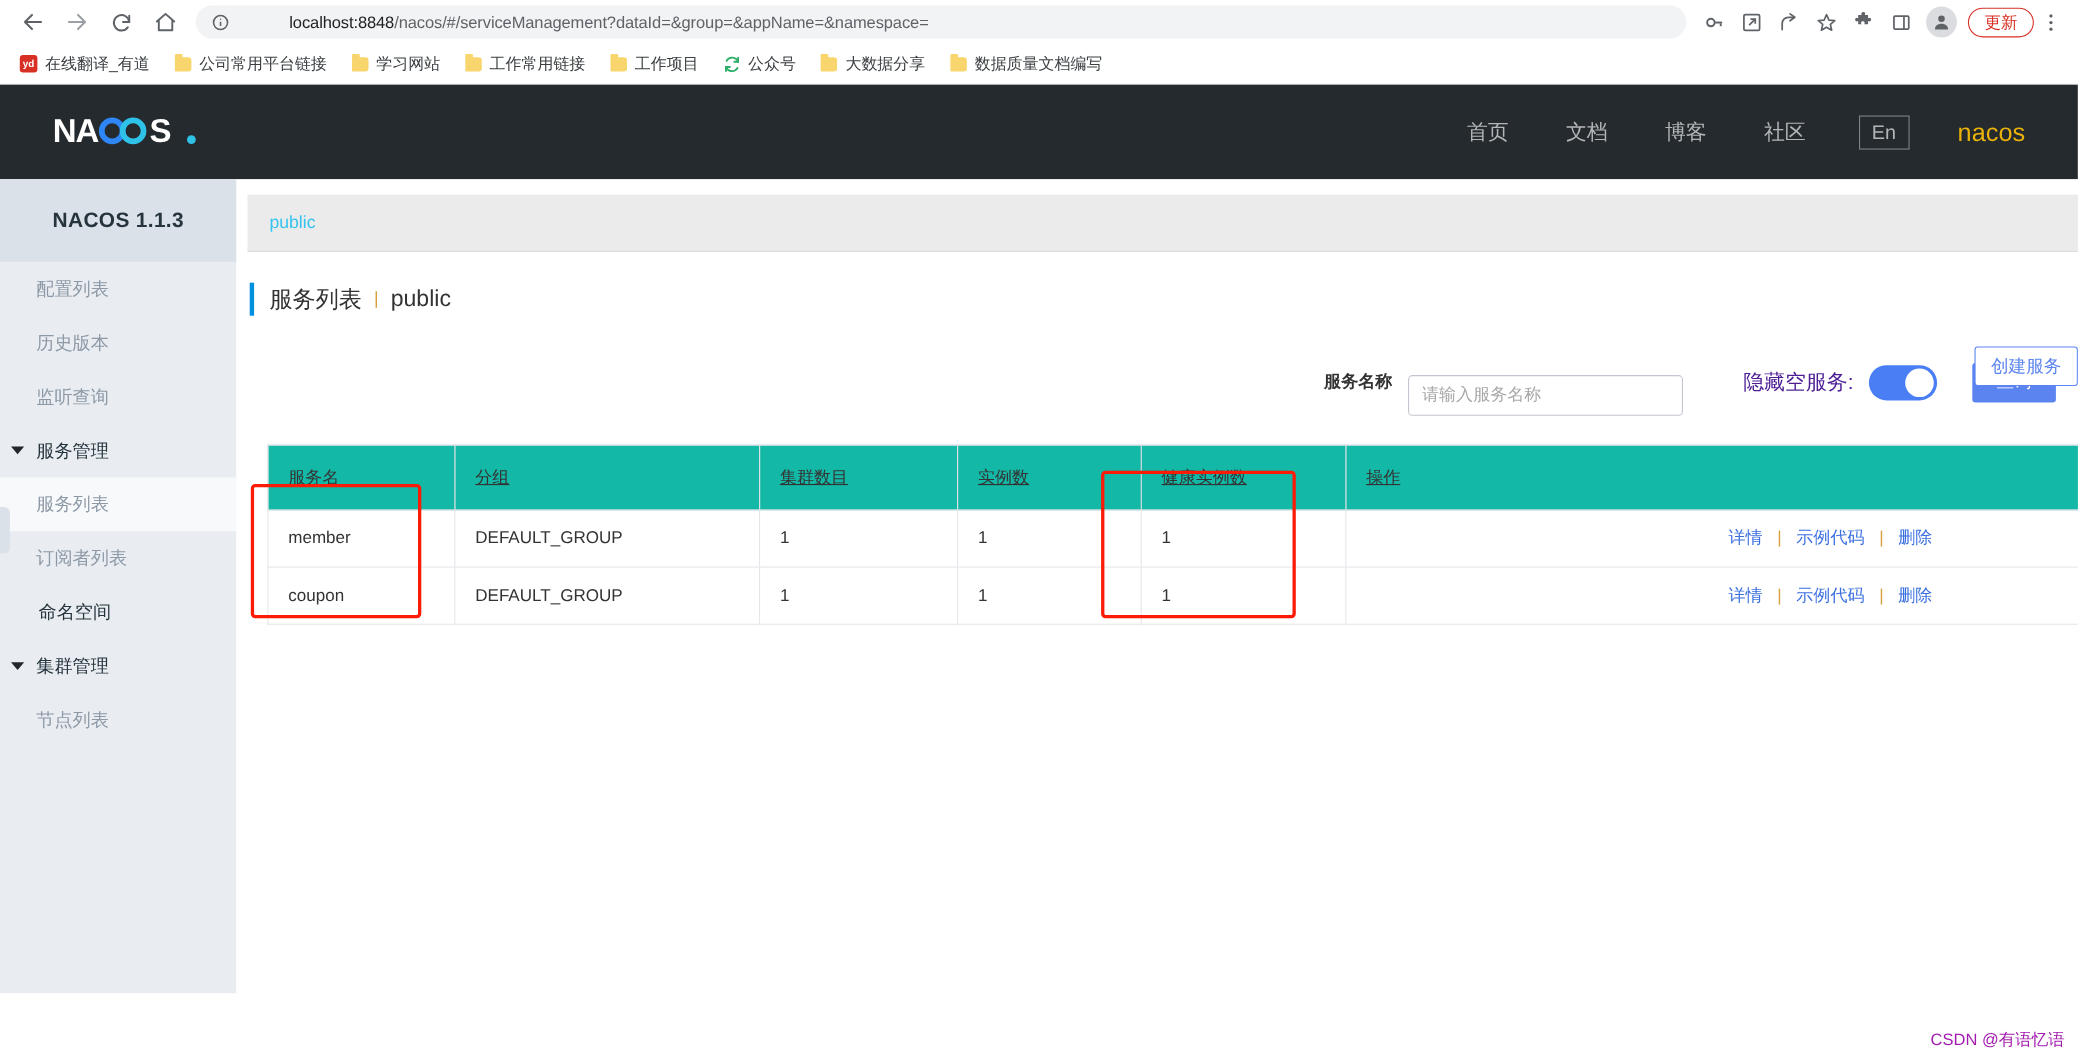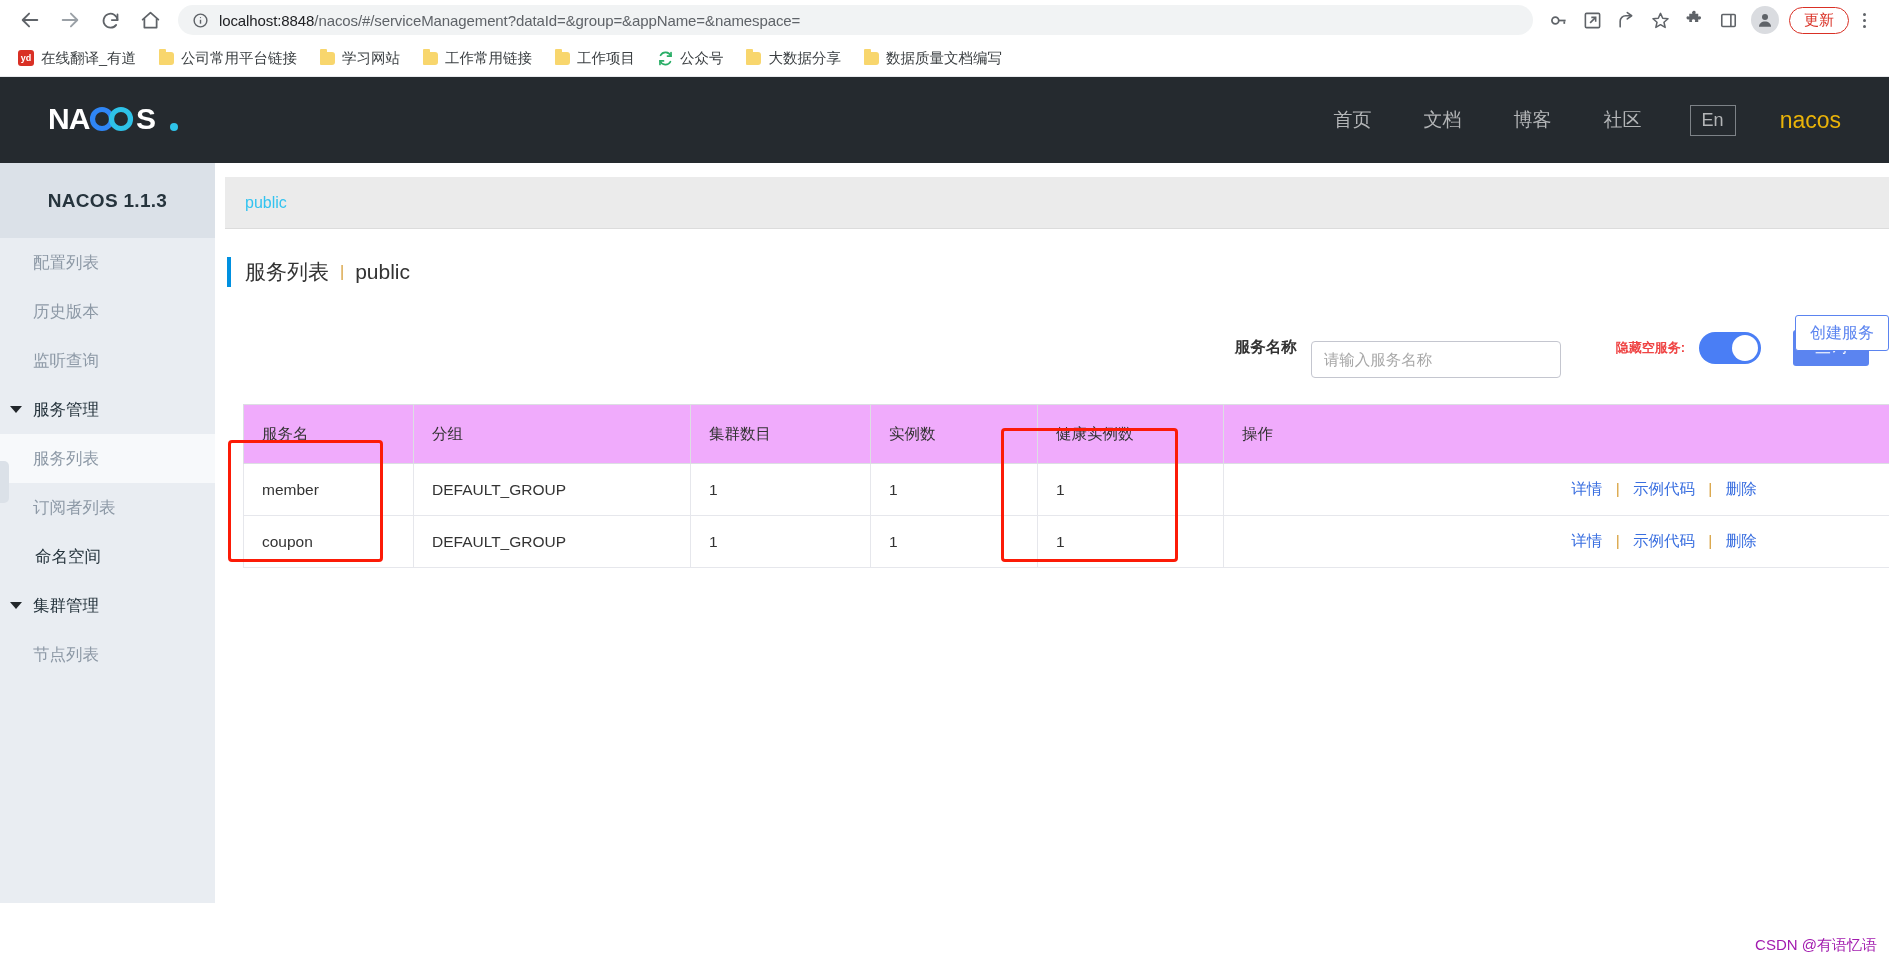--- a/index.html
+++ b/index.html
@@ -12,21 +12,21 @@
 
   
   .browser-top { height:40px; background:#fff; display:flex; align-items:center; padding:0 10px; position:relative; }
   .nav-btn { width:40px; height:40px; display:flex; align-items:center; justify-content:center; color:#5f6368; flex:0 0 auto; cursor:pointer; }
   .nav-btn svg { display:block; }
   .omnibox {
     flex:1 1 auto; height:30px; background:#f1f3f4; border-radius:16px;
     display:flex; align-items:center; padding:0 14px; margin:0 8px; min-width:0;
   }
   .omnibox .info-icon { flex:0 0 auto; margin-right:10px; color:#5f6368; display:flex; }
-  .url-text { font-size:15px; color:#202124; white-space:nowrap; overflow:hidden; letter-spacing:-.1px; }
+  .url-text { font-size:15px; color:#202124; white-space:nowrap; overflow:hidden; letter-spacing:-.1px;margin-left:44px; }
   .url-text .host { color:#202124; }
   .url-text .path { color:#5f6368; }
   .toolbar-icons { display:flex; align-items:center; flex:0 0 auto; }
   .tb-icon { width:34px; height:34px; display:flex; align-items:center; justify-content:center; color:#5f6368; cursor:pointer; }
   .avatar-btn { width:28px; height:28px; border-radius:50%; background:#dadce0; display:flex; align-items:center; justify-content:center; margin:0 6px; cursor:pointer; }
   .update-btn {
     border:1px solid #d93025; color:#d93025; border-radius:15px;
     padding:3px 14px; font-size:15px; margin-left:4px; cursor:pointer; white-space:nowrap;
   }
   .menu-dots { width:30px; display:flex; flex-direction:column; align-items:center; justify-content:center; gap:3px; cursor:pointer; }
@@ -97,40 +97,40 @@
   .title-sep { color:#d8a03d; margin:0 11px; }
 
   .search-row { display:flex; align-items:center; margin:28px 0 0 28px; position:relative; padding-right:20px;justify-content:flex-end; }
   .field-label { font-size:15.5px; font-weight:bold; color:#333; margin-right:14px; white-space:nowrap; }
   .svc-input {
     width:250px; height:37px; border:1px solid #c4c6cf; border-radius:4px;
     padding:0 12px; font-size:15.5px; color:#3b82f6; outline:none;
     font-family:"Liberation Sans","DejaVu Sans",sans-serif; background:#fff;margin-top:24px;
   }
   .svc-input::placeholder { color:#a8a8a8; }
-  .toggle-label { font-size:13px; font-weight:bold; color:#ef4444; margin-left:55px; margin-right:14px; white-space:nowrap; }
+  .toggle-label { font-size:19px; font-weight:normal; color:#4c1d95; margin-left:55px; margin-right:14px; white-space:nowrap; }
   .switch { width:62px; height:32px; background:#4a7ef5; border-radius:16px; position:relative; cursor:pointer; flex:0 0 auto; }
   .switch .knob { position:absolute; right:3px; top:3px; width:26px; height:26px; border-radius:50%; background:#fff; }
   .query-btn {
     margin-left:32px; background:#5b84f0; color:#fff; border:none; border-radius:3px;
     height:36px; padding:0 22px; font-size:16px; cursor:pointer;
     font-family:Liberation Sans, sans-serif;
   }
   .create-btn {
     position:absolute; right:0px; top:-2px; border:1px solid #5b84f0; color:#5b84f0;
     background:#fff; border-radius:3px; height:36px; padding:0 14px; font-size:16px;
     cursor:pointer; white-space:nowrap; font-family:"Liberation Sans","DejaVu Sans",sans-serif;
   }
 
   
   .tbl-wrap { margin:26px 0 0 28px; margin-right:0; }
   table.svc-table { border-collapse:collapse; width:1861px; table-layout:fixed; }
   table.svc-table th {
-    background:#f0abfc; border:1px solid #dcdee3; height:59px;
-    font-size:15.5px; font-weight:normal; color:#333; text-align:left; padding:0 18px;
+    background:#14b8a6; border:1px solid #dcdee3; height:59px;
+    font-size:15.5px; font-weight:normal; color:#333; text-align:left; padding:0 18px;text-decoration:underline;
   }
   table.svc-table td {
     border:1px solid #e6e7ec; height:52px; font-size:15.5px; color:#333; padding:0 18px; background:#fff;
   }
   th.col-op, td.col-op { text-align:center; }
   .op-link { color:#3a6fe0; cursor:pointer; text-decoration:none; }
   .op-sep { color:#d8a03d; margin:0 9px; }
 
   
   .annot { position:absolute; border:3px solid #fc1b07; border-radius:4px; pointer-events:none; }

